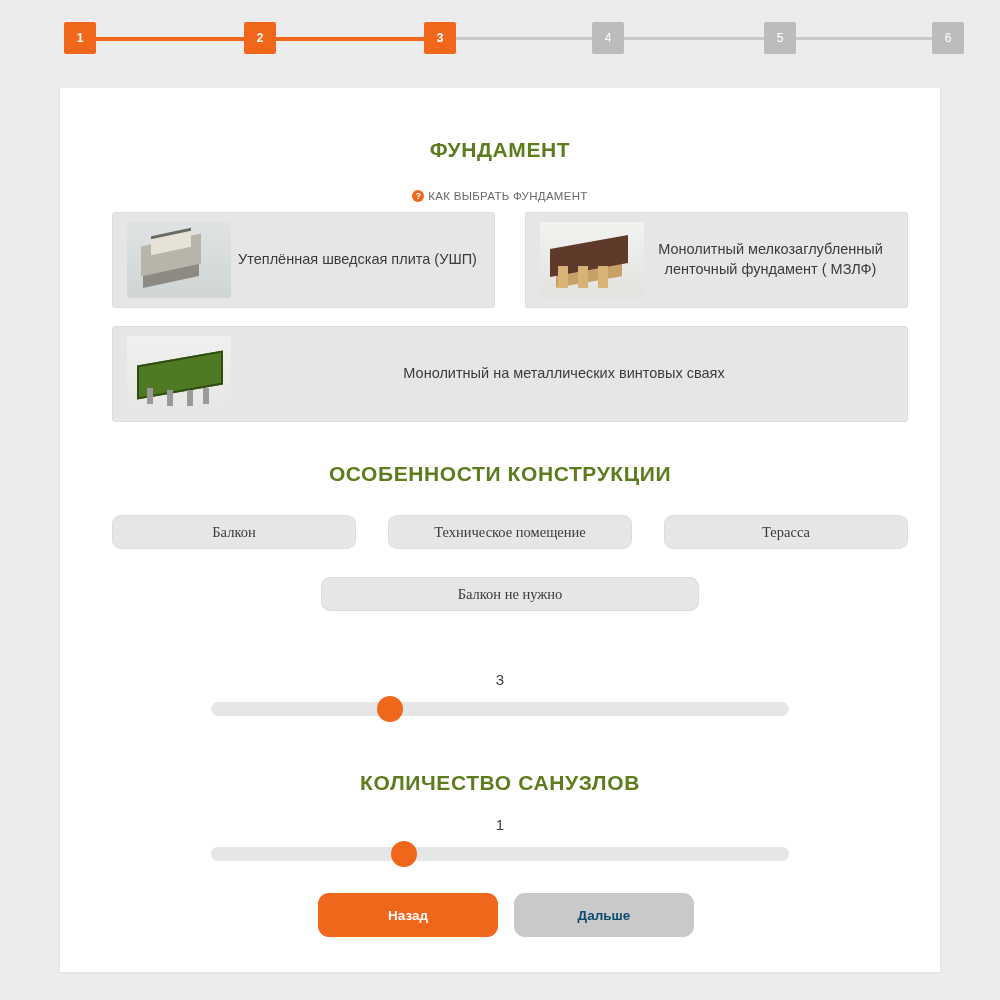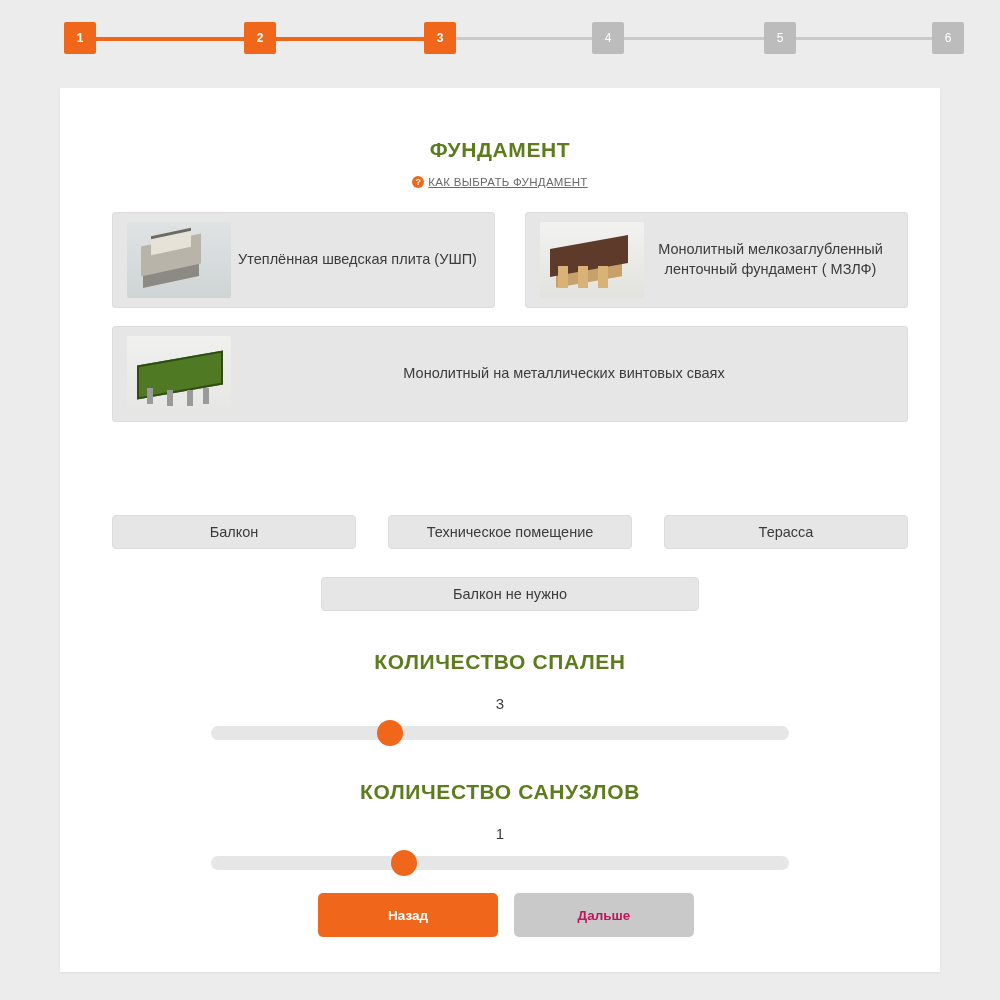--- a/index.html
+++ b/index.html
@@ -64,22 +64,21 @@
     font-weight: bold;
     letter-spacing: 0.6px;
     margin: 0;
   }
 
   .hint {
     text-align: center;
     color: #6a6a6a;
     font-size: 11.5px;
     letter-spacing: 0.3px;
-    margin-top: 14px;
-    text-decoration: underline;
+    margin-top: 28px;
   }
   .hint .q {
     display: inline-block;
     width: 12px; height: 12px;
     line-height: 12px;
     border-radius: 50%;
     background: #f0661a;
     color: #fff;
     font-size: 9px;
     text-align: center;
@@ -171,35 +170,36 @@
   .feat-title { position: absolute; top: 374px; left: 0; right: 0; }
   .feat-row {
     position: absolute;
     left: 52px; width: 796px;
     display: flex; gap: 32px;
   }
   .feat-row.r1 { top: 427px; }
   .feat-row.r2 { top: 489px; justify-content: center; }
   .chip {
     height: 34px;
-    border-radius: 4px;
+    border-radius: 9px;
     background: #e6e6e6;
     border: 1px solid #dcdcdc;
     color: #3b3b3b;
     font-size: 14.5px;
     display: flex; align-items: center; justify-content: center;
     cursor: pointer;
     flex: 1 1 0;
+    font-family: Liberation Serif, serif;
   }
   .feat-row.r2 .chip { flex: 0 0 378px; }
 
   
   .slider-block { position: absolute; left: 0; right: 0; }
   .sb1 { top: 562px; }
-  .sb2 { top: 683px; margin-top: 9px; }
+  .sb2 { top: 683px; }
   .slider-val {
     text-align: center;
     font-size: 15px;
     color: #3b3b3b;
     margin-top: 21px;
   }
   .slider {
     position: relative;
     margin: 14px auto 0;
     width: 578px; height: 14px;
@@ -216,28 +216,28 @@
   }
 
   
   .btns {
     position: absolute;
     top: 805px; left: 258px;
     display: flex; gap: 16px;
   }
   .btn {
     width: 180px; height: 44px;
-    border: none; border-radius: 5px;
+    border: none; border-radius: 11px;
     font-size: 13.5px; font-weight: bold;
     color: #ffffff;
     cursor: pointer;
     font-family: "Liberation Sans", sans-serif;
   }
   .btn-back { background: #f0661a; }
-  .btn-next { background: #c9c9c9; color: #be185d; }
+  .btn-next { background: #c9c9c9; color: #0c4a6e; }
 </style>
 </head>
 <body>
 
 <div class="page">
 
   <div class="stepper">
     <div class="track"></div>
     <div class="track-done"></div>
     <div class="step active" style="left:44px">1</div>
@@ -269,31 +269,33 @@
         </div>
       </div>
       <div class="opt-row">
         <div class="opt">
           <div class="thumb t-screw"></div>
           <div class="lbl">Монолитный на металлических винтовых сваях</div>
         </div>
       </div>
     </div>
 
+    <div class="feat-title">
+      <h2 class="h-title">ОСОБЕННОСТИ КОНСТРУКЦИИ</h2>
+    </div>
     <div class="feat-row r1">
       <div class="chip">Балкон</div>
       <div class="chip">Техническое помещение</div>
       <div class="chip">Терасса</div>
     </div>
     <div class="feat-row r2">
       <div class="chip">Балкон не нужно</div>
     </div>
 
     <div class="slider-block sb1">
-      <h2 class="h-title">КОЛИЧЕСТВО СПАЛЕН</h2>
       <div class="slider-val">3</div>
       <div class="slider">
         <div class="knob" style="left:166px"></div>
       </div>
     </div>
 
     <div class="slider-block sb2">
       <h2 class="h-title">КОЛИЧЕСТВО САНУЗЛОВ</h2>
       <div class="slider-val">1</div>
       <div class="slider">

